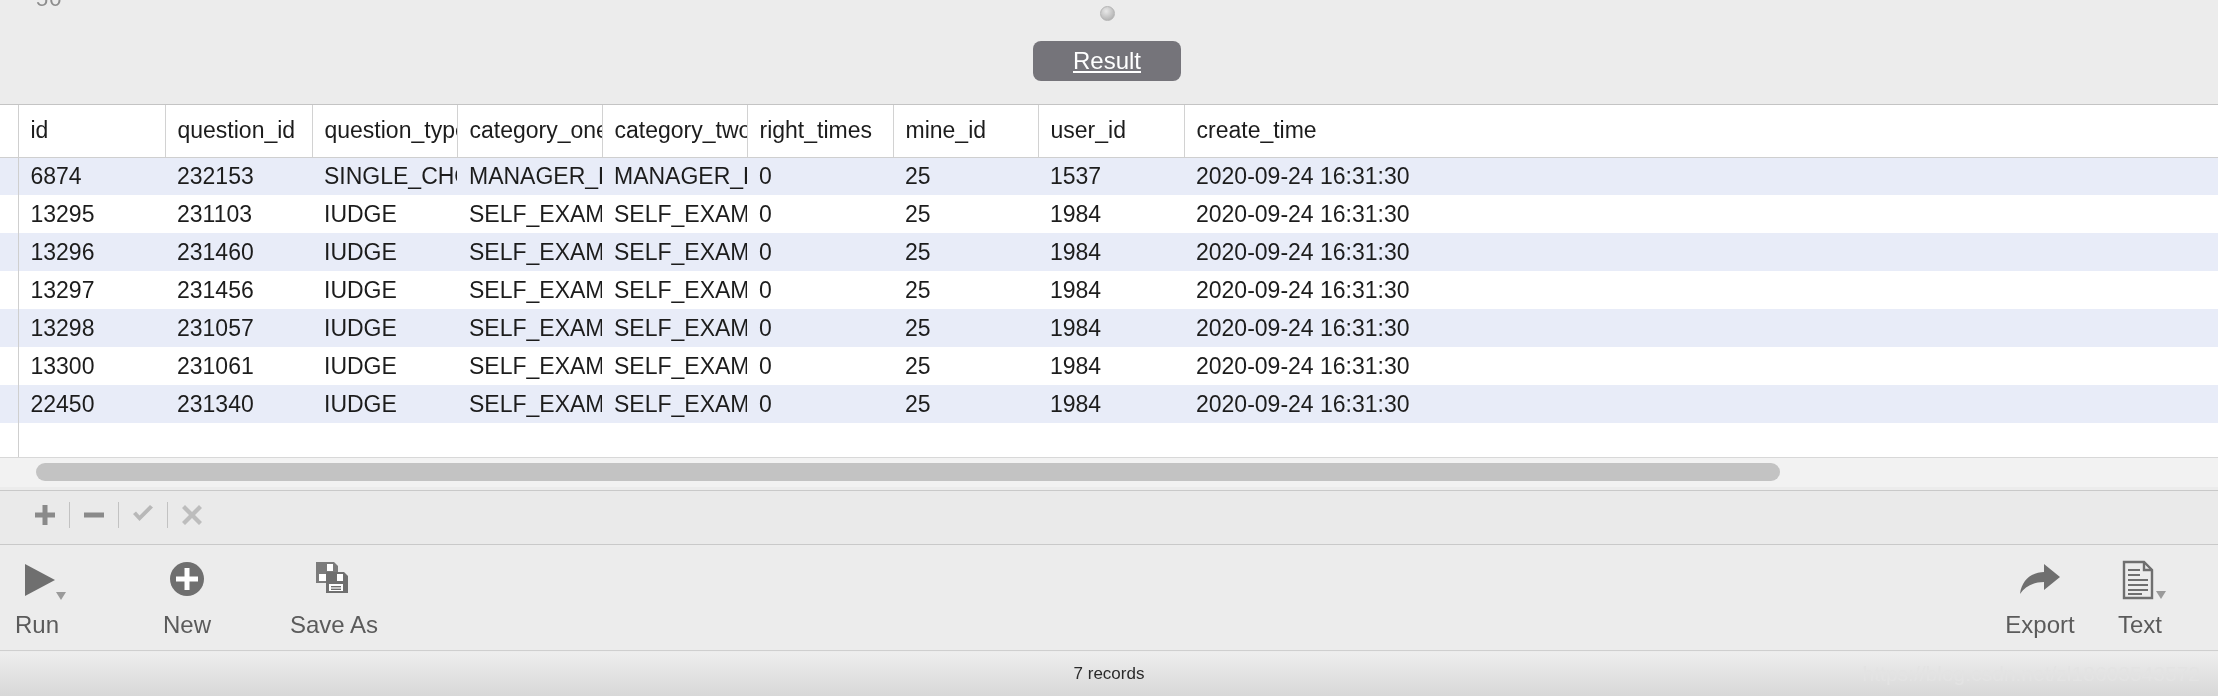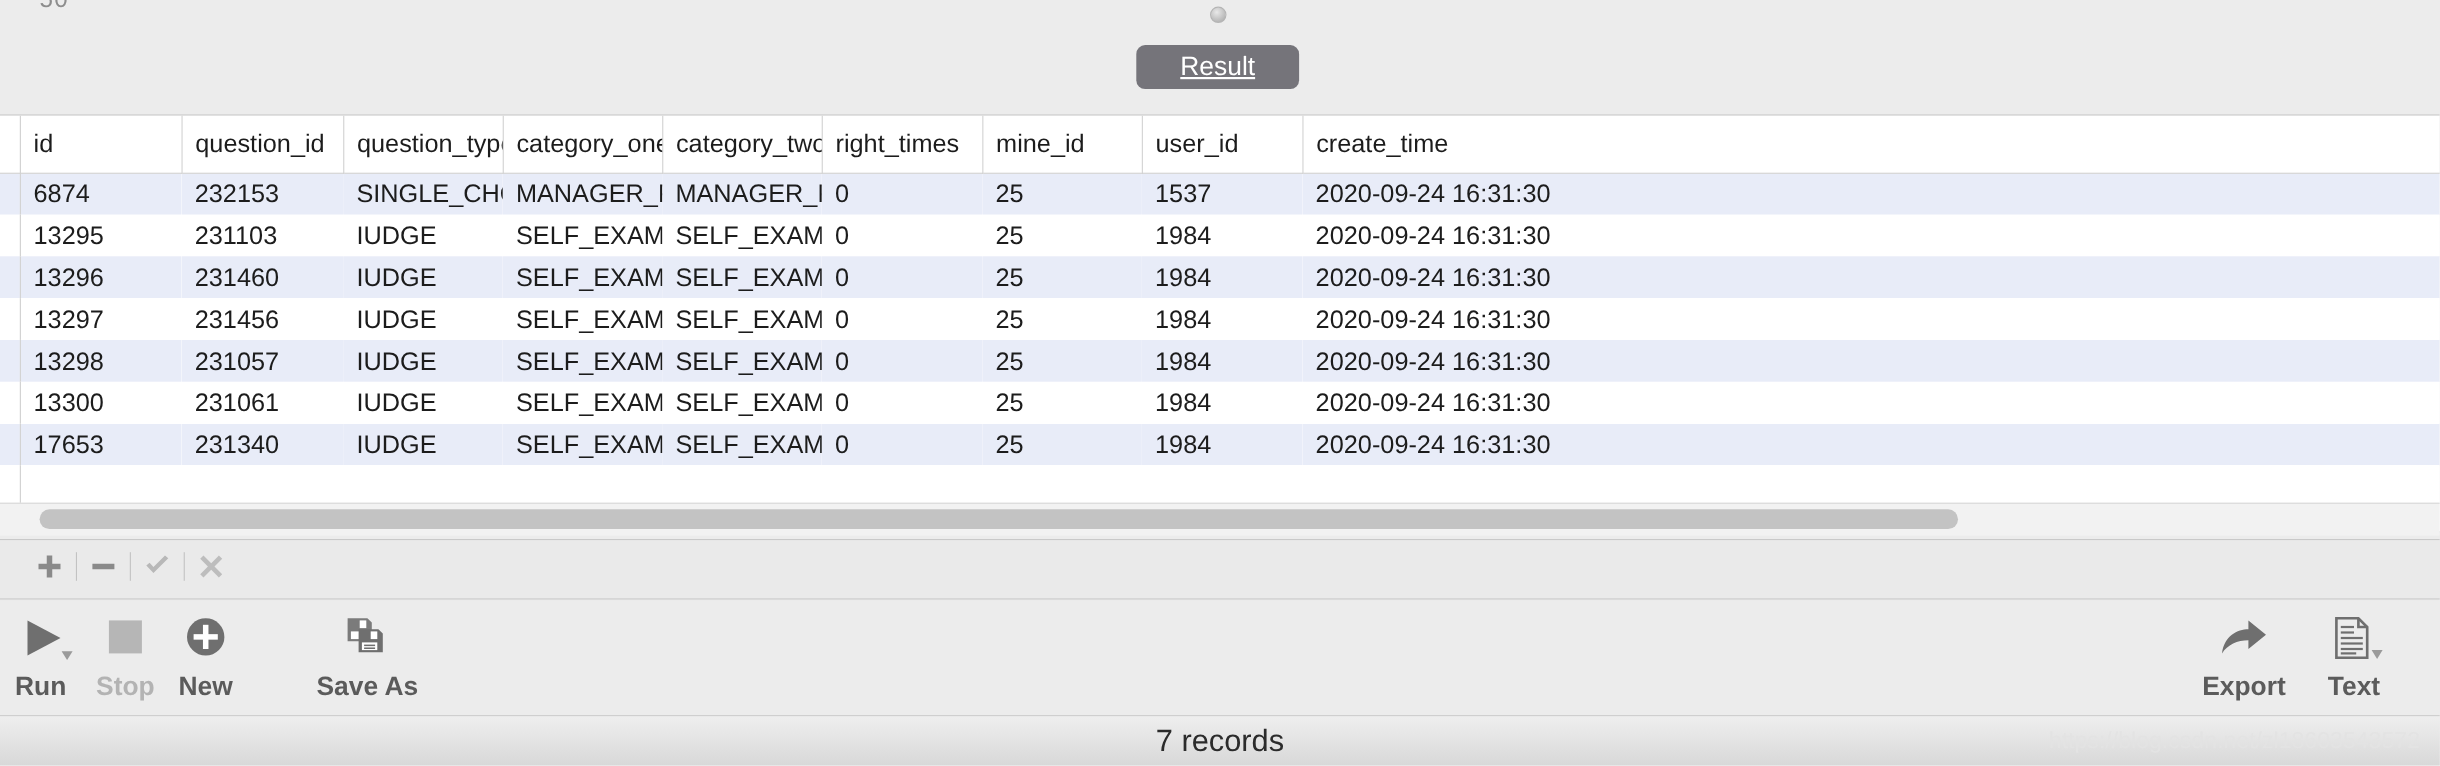--- a/index.html
+++ b/index.html
@@ -134,31 +134,31 @@
     border-bottom: 1px solid #cfcfcf;
   }
   .tbtn {
     position: absolute;
     width: 130px; top: 10px;
     display: flex; flex-direction: column; align-items: center;
     cursor: pointer;
     user-select: none;
   }
   .tbtn .glyph { height: 52px; display: flex; align-items: center; justify-content: center; }
-  .tbtn .tlabel { font-size: 24px; color: #5b5b5b; margin-top: 3px; font-weight: bold; }
+  .tbtn .tlabel { font-size: 24px; color: #5b5b5b; margin-top: 3px; }
   .tbtn.disabled .tlabel { color: #b3b3b3; }
 
   
   .statusbar {
     position: absolute; left: 0; top: 652px;
     width: 2218px; height: 44px;
     background: linear-gradient(#eeeeee, #d8d8d8);
     display: flex; align-items: center; justify-content: center;
   }
-  .records { font-size: 28px; color: #2b2b2b; }
+  .records { font-size: 17px; color: #2b2b2b; }
   .watermark {
     position: absolute; right: 18px; top: 10px;
     font-size: 21px; color: #e3e3e3;
   }
 </style>
 </head>
 <body>
 
 <div id="app">
 
@@ -264,21 +264,21 @@
           <td>IUDGE</td>
           <td>SELF_EXAM</td>
           <td>SELF_EXAM_SUB</td>
           <td>0</td>
           <td>25</td>
           <td>1984</td>
           <td>2020-09-24 16:31:30</td>
         </tr>
         <tr class="odd">
           <td class="gutter"></td>
-          <td>17653</td>
+          <td>22450</td>
           <td>231340</td>
           <td>IUDGE</td>
           <td>SELF_EXAM</td>
           <td>SELF_EXAM_SUB</td>
           <td>0</td>
           <td>25</td>
           <td>1984</td>
           <td>2020-09-24 16:31:30</td>
         </tr>
         <tr class="fillrow">
@@ -331,28 +331,20 @@
     <div class="tbtn" style="left:-28px;">
       <span class="glyph">
         <svg width="60" height="48" viewBox="0 0 60 48">
           <path d="M18 6 L48 22 L18 38 z" fill="#6f6f6f"></path>
           <path d="M49 34 L59 34 L54 42 z" fill="#9a9a9a"></path>
         </svg>
       </span>
       <span class="tlabel">Run</span>
     </div>
 
-    <div class="tbtn disabled" style="left:49px;">
-      <span class="glyph">
-        <svg width="48" height="48" viewBox="0 0 48 48">
-            <rect x="9" y="6" width="30" height="30" fill="#b6b6b6"></rect>
-          </svg>
-      </span>
-      <span class="tlabel">Stop</span>
-    </div>
 
     <div class="tbtn" style="left:122px;">
       <span class="glyph">
         <svg width="48" height="48" viewBox="0 0 48 48">
           <circle cx="24" cy="21" r="17" fill="#6f6f6f"></circle>
           <rect x="21.5" y="10" width="5" height="22" fill="#ffffff"></rect>
           <rect x="13" y="18.5" width="22" height="5" fill="#ffffff"></rect>
         </svg>
       </span>
       <span class="tlabel">New</span>

